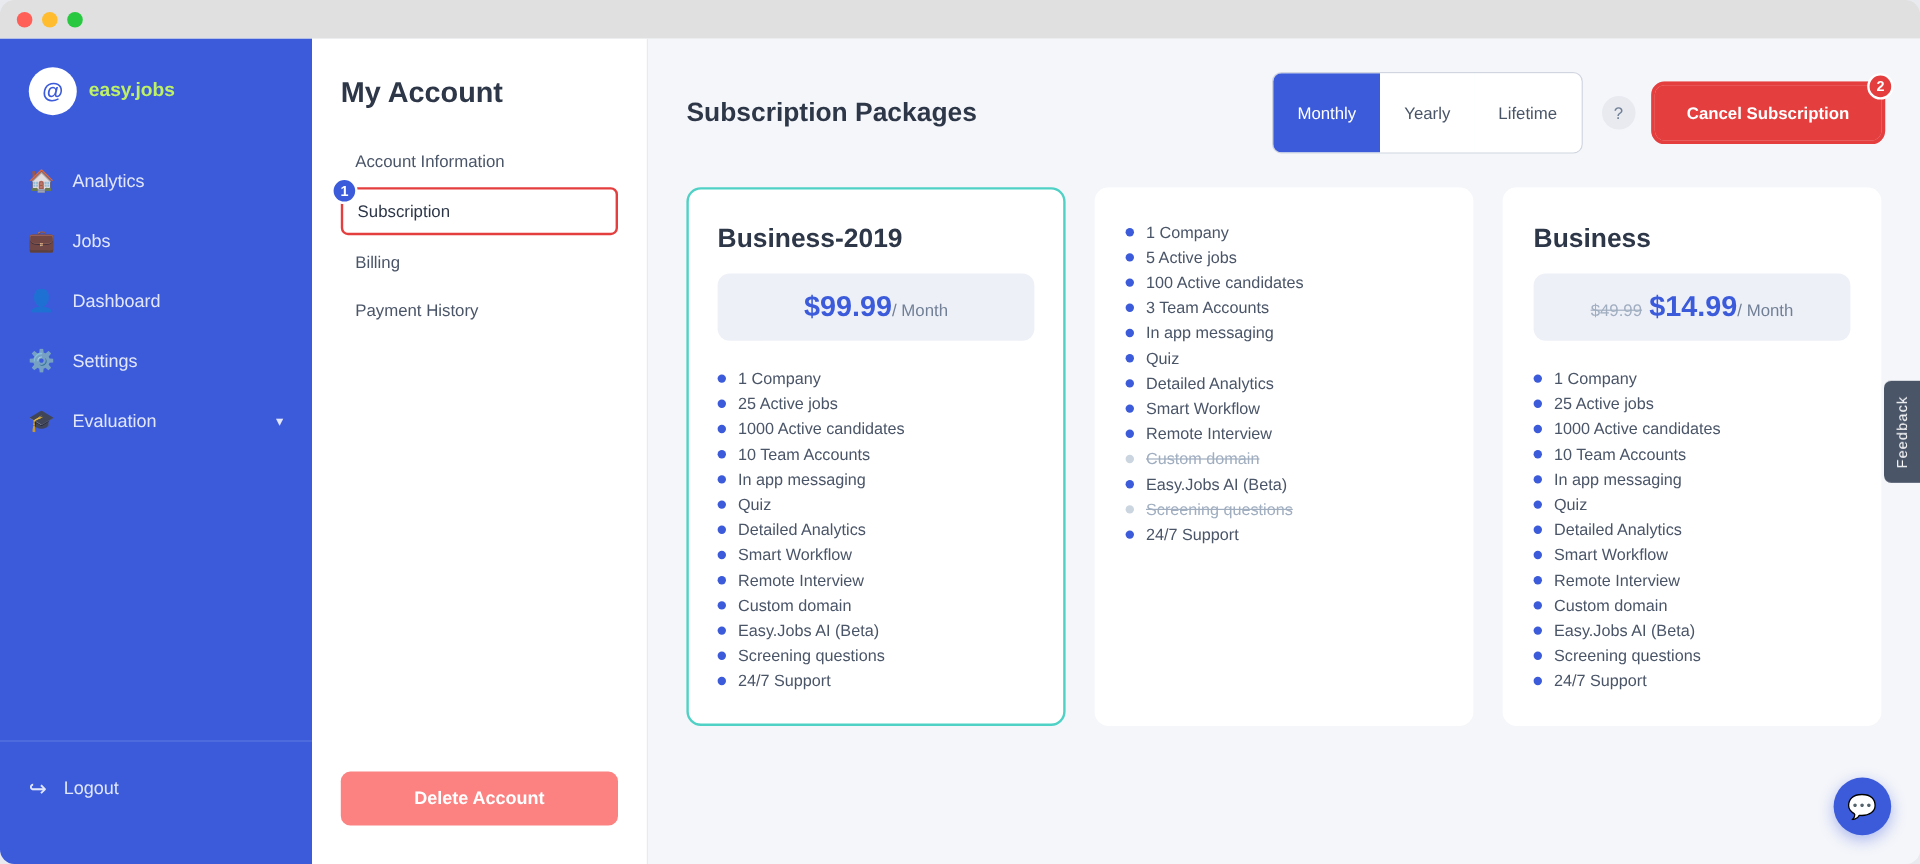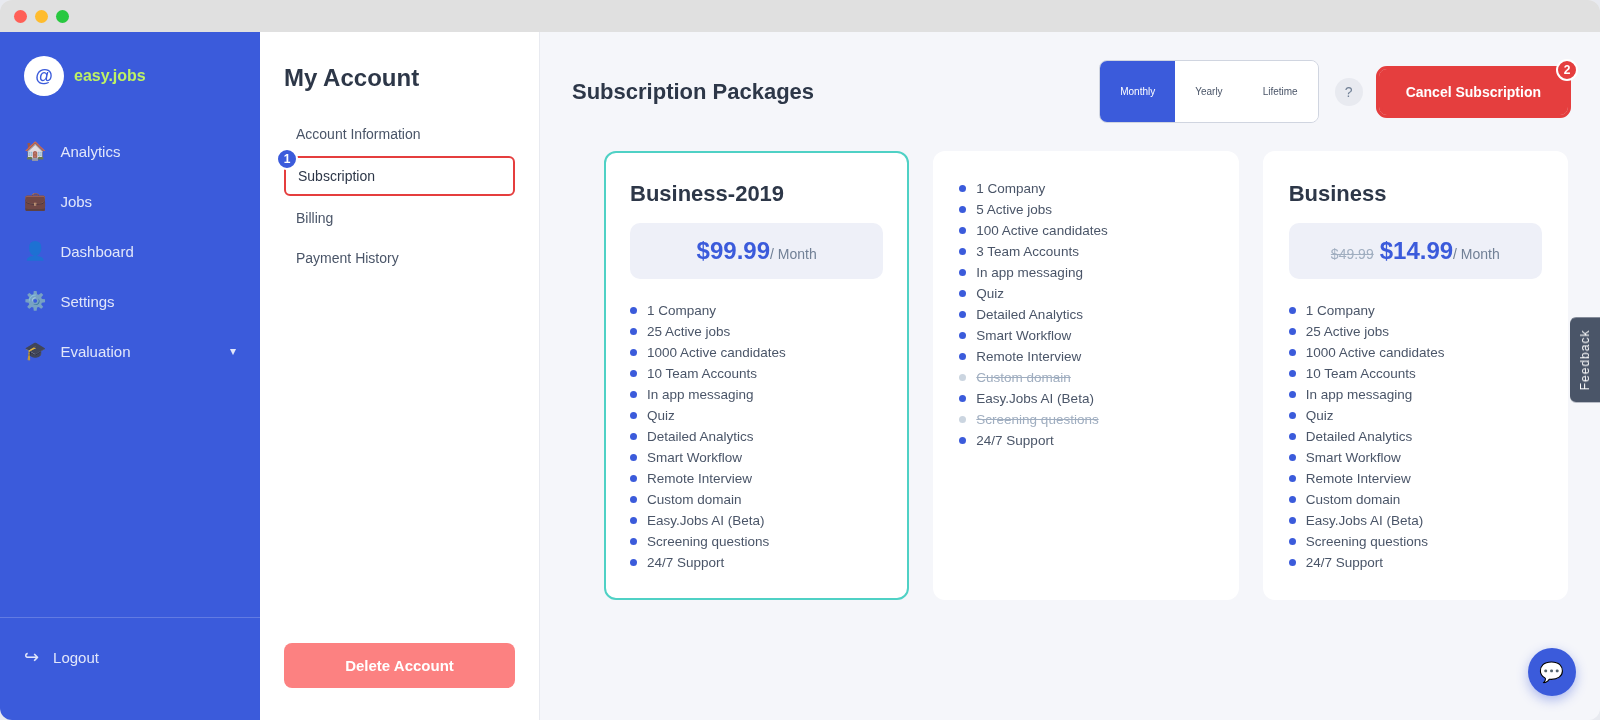--- a/index.html
+++ b/index.html
@@ -177,21 +177,21 @@
     .period-toggle {
       display: flex;
       align-items: center;
       gap: 0;
       border-radius: 8px;
       overflow: hidden;
       border: 1px solid #d0d5e0;
     }
     .period-btn {
       padding: 25px 20px;
-      font-size: 10px;
+      font-size: 14px;
       cursor: pointer;
       background: white;
       color: #4a5568;
       border: none;
       font-weight: 500;
     }
     .period-btn.active {
       background: #3b5bdb;
       color: white;
     }
@@ -223,21 +223,20 @@
       font-size: 14px;
       color: #718096;
       cursor: pointer;
     }
 
     
     .plans-grid {
       display: grid;
       grid-template-columns: 1fr 1fr 1fr;
       gap: 24px;
-      margin-left: 32px;
     }
     .plan-card {
       background: white;
       border-radius: 12px;
       padding: 28px 24px;
       border: 2px solid transparent;
     }
     .plan-card.highlighted {
       border: 2px solid #4fd1c5;
     }

